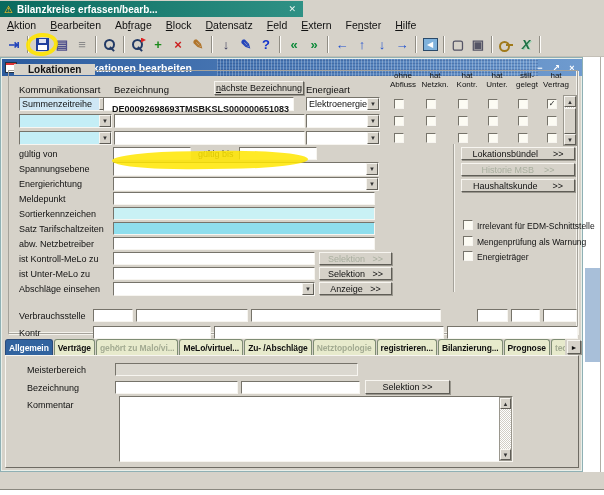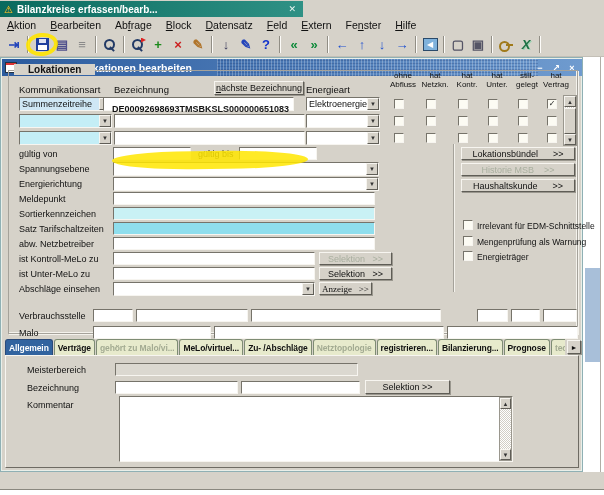--- a/index.html
+++ b/index.html
@@ -319,21 +319,21 @@
 
     <span class="abs lbl" style="left:18px;top:211px;">ist Unter-MeLo zu</span>
     <div class="abs field" style="left:112px;top:209px;width:202px;height:13px;"></div>
     <button class="abs btn3d" style="left:318px;top:209px;width:73px;height:13px;">Selektion   &gt;&gt;</button>
 
     <span class="abs lbl" style="left:18px;top:226px;">Abschläge einsehen</span>
     <div class="abs combo" style="left:112px;top:224px;width:202px;height:14px;">
         <span class="val"></span>
         <span class="arr">▼</span>
       </div>
-    <button class="abs btn3d" style="left:318px;top:224px;width:53px;height:13px;font-family:Liberation Serif, serif;">Anzeige   &gt;&gt;</button>
+    <button class="abs btn3d" style="left:318px;top:224px;width:73px;height:13px;">Anzeige   &gt;&gt;</button>
 
     <div class="abs vline" style="left:452px;top:86px;height:148px;"></div>
 
     <button class="abs btn3d" style="left:460px;top:89px;width:114px;height:13px;text-align:center;">Lokationsbündel      &gt;&gt;</button>
     <button class="abs btn3d" style="left:460px;top:121px;width:114px;height:13px;">Haushaltskunde      &gt;&gt;</button>
     <button class="abs btn3d dis" style="left:460px;top:105px;width:114px;height:13px;">Historie MSB    &gt;&gt;</button>
 
     <div class="abs" id="right-checks">
         <div class="abs chk" style="left: 462px; top: 162px;"></div>
         <span class="abs chklbl" style="left: 476px; top: 163px;">Irrelevant für EDM-Schnittstelle</span>
@@ -344,21 +344,21 @@
       </div>
 
     <span class="abs lbl" style="left:18px;top:253px;">Verbrauchsstelle</span>
     <div class="abs field" style="left:92px;top:251px;width:40px;height:13px;"></div>
     <div class="abs field" style="left:135px;top:251px;width:112px;height:13px;"></div>
     <div class="abs field" style="left:250px;top:251px;width:190px;height:13px;"></div>
     <div class="abs field" style="left:476px;top:251px;width:31px;height:13px;"></div>
     <div class="abs field" style="left:510px;top:251px;width:29px;height:13px;"></div>
     <div class="abs field" style="left:542px;top:251px;width:34px;height:13px;"></div>
 
-    <span class="abs lbl" style="left:18px;top:270px;">Malo</span>
+    <span class="abs lbl" style="left:18px;top:270px;">Kontr</span>
     <div class="abs field" style="left:92px;top:268px;width:118px;height:13px;"></div>
     <div class="abs field" style="left:213px;top:268px;width:230px;height:13px;"></div>
     <div class="abs field" style="left:446px;top:268px;width:131px;height:13px;"></div>
 
     <div id="tabs" class="abs">
         <div class="tab active">Allgemein</div>
         <div class="tab">Verträge</div>
         <div class="tab disabled">gehört zu Malo/vi...</div>
         <div class="tab">MeLo/virtuel...</div>
         <div class="tab">Zu- /Abschläge</div>

